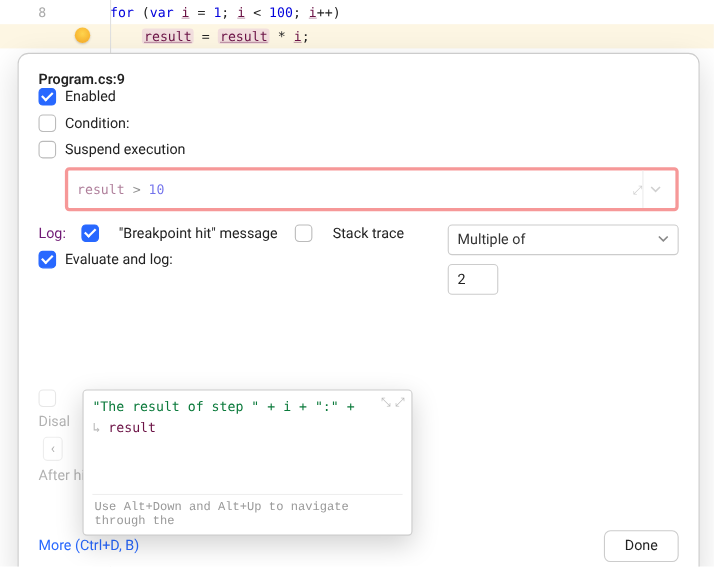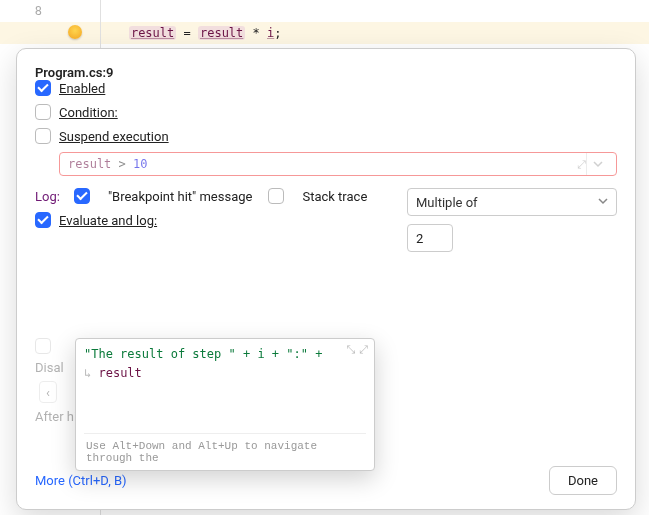--- a/index.html
+++ b/index.html
@@ -75,21 +75,20 @@
     padding: 16px 18px 14px 18px;
   }
   .popup-title {
     font-weight: 600;
     font-size: 13px;
   }
   .row {
     display: flex;
     align-items: center;
     margin-bottom: 8px;
-    text-decoration: underline;
   }
   .checkbox {
     width: 16px; height: 16px;
     border: 1.5px solid #bbb;
     border-radius: 4px;
     margin-right: 8px;
     display: inline-flex;
     align-items: center;
     justify-content: center;
     background: #fff;
@@ -102,23 +101,23 @@
   .checkbox.checked::after {
     content: "";
     width: 4px; height: 8px;
     border: solid #fff;
     border-width: 0 2px 2px 0;
     transform: rotate(45deg) translate(-1px,-1px);
   }
   .label { color: #222; }
   .condition-box {
     margin: 4px 0 12px 24px;
-    border: 1px solid #ef4444;
+    border: 3px solid #ef4444;
     border-radius: 4px;
-    height: 24px;
+    height: 40px;
     display: flex;
     align-items: center;
     padding: 0 8px;
     font-family: "Menlo","Consolas",monospace;
     font-size: 12px;
     color: #333;
     opacity: 0.55;
     position: relative;
   }
   .condition-box .expand { margin-left:auto; color:#aaa; font-size:11px; display:flex; gap:6px; align-items:center;}
@@ -233,20 +232,21 @@
   }
 </style>
 </head>
 <body>
 
 <div class="code-area">
   <div class="vline"></div>
   <div class="code-line">
     <div class="gutter-num">8</div>
     <div class="gutter-area"></div>
+    <div class="code-content"><span class="tok-kw">for</span><span> (</span><span class="tok-kw">var</span><span> </span><span class="tok-var">i</span><span> = </span><span class="tok-num">1</span><span>; </span><span class="tok-var">i</span><span> &lt; </span><span class="tok-num">100</span><span>; </span><span class="tok-var">i</span><span>++)</span></div>
   </div>
   <div class="code-line highlight" style="background:#fdf6e3;">
     <div class="gutter-num"></div>
     <div class="gutter-area">
       <span class="bp-circle"></span>
     </div>
     <div class="code-content">    <span class="tok-box tok-var">result</span><span> = </span><span class="tok-box tok-var">result</span><span> * </span><span class="tok-var">i</span><span>;</span></div>
   </div>
 </div>
 

